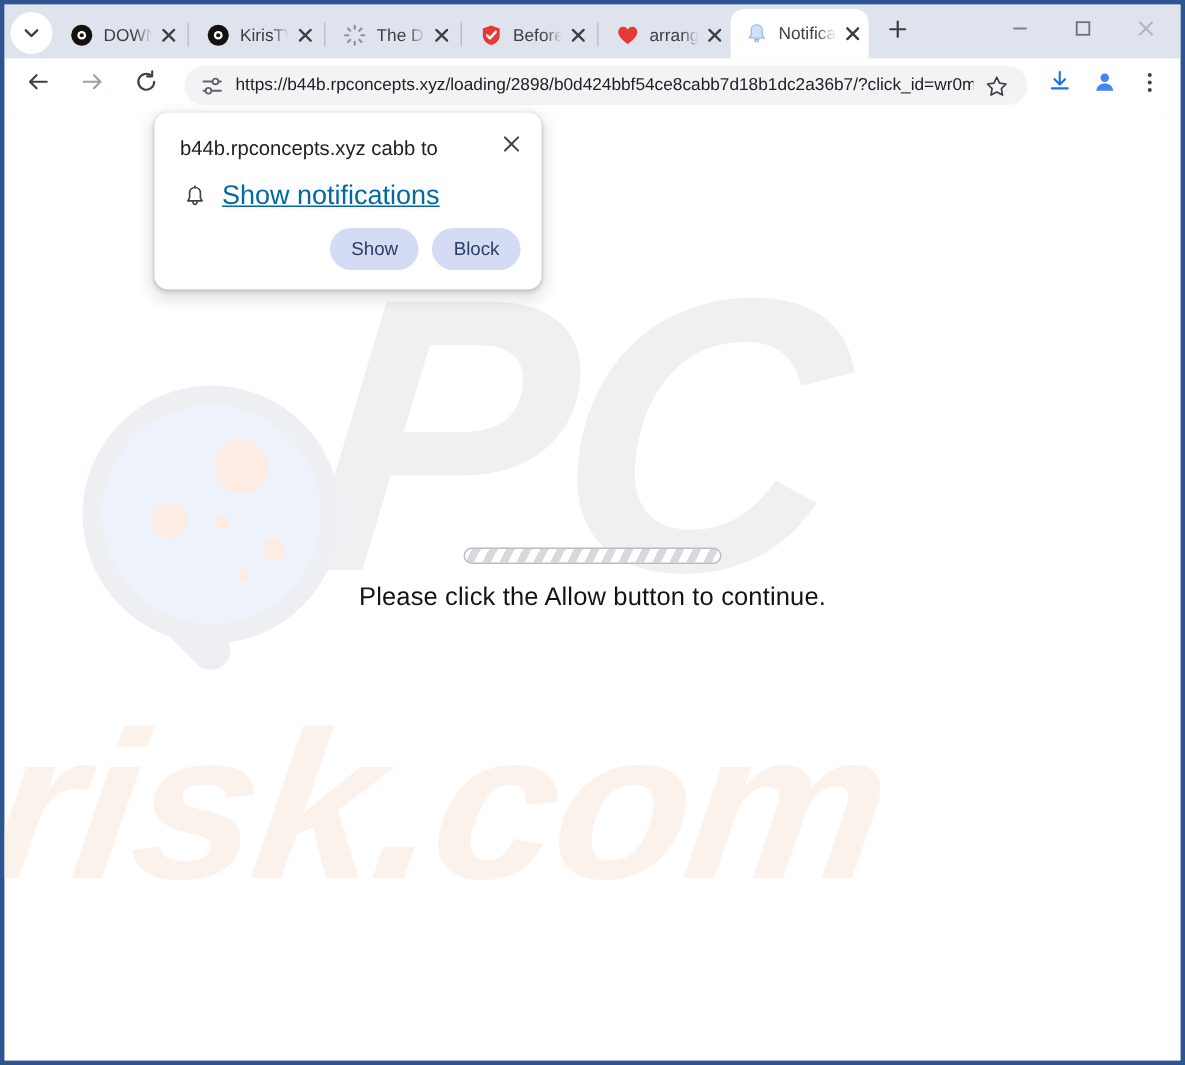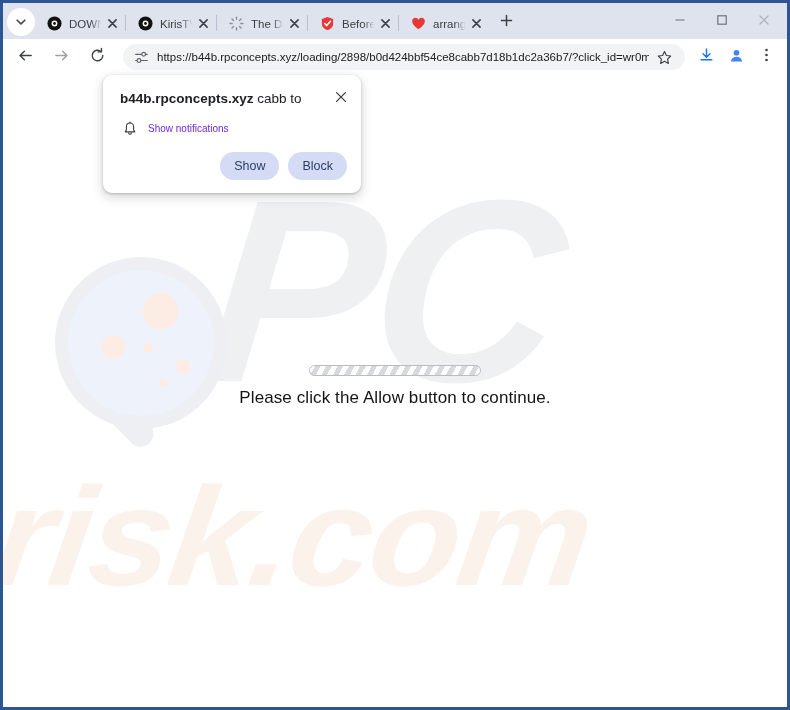--- a/index.html
+++ b/index.html
@@ -287,21 +287,21 @@
     z-index: 40;
   }
   .permbubble .hdr {
     position: absolute;
     left: 17px; top: 16px;
     right: 42px;
     font-size: 13.5px;
     color: #202124;
     white-space: nowrap;
   }
-  .permbubble .hdr .origin { font-weight: 700; }
+  .permbubble .hdr .origin { font-weight: 400; }
   .permbubble .closebtn {
     position: absolute;
     right: 9px; top: 12px;
     width: 22px; height: 22px;
     display:flex; align-items:center;justify-content:center;
     border-radius: 50%;
     cursor: pointer;
   }
   .permbubble .permrow {
     position: absolute;
@@ -309,22 +309,23 @@
     display: flex;
     align-items: center;
   }
   .permbubble .permrow .bell {
     width: 17px; height: 17px;
     margin-right: 10px;
     display:flex;align-items:center;justify-content:center;
     flex: none;
   }
   .permbubble .permrow .permlabel {
-    font-size: 10px;
-    color: #6d28d9;
+    font-size: 18px;
+    color: #0369a1;
+    text-decoration: underline;
   }
   .permbubble .actions {
     position: absolute;
     right: 14px; bottom: 13px;
     display: flex;
     gap: 9px;
   }
   .pillbtn {
     min-width: 58px;
     height: 28px;
@@ -435,20 +436,34 @@
           </svg>
       </span>
       <span class="title">arranged</span>
       <span class="closex">
         <svg width="9" height="9" viewBox="0 0 10 10">
             <path d="M1 1 L9 9 M9 1 L1 9" stroke="#3c4043" stroke-width="1.7" stroke-linecap="round"></path>
           </svg>
       </span>
     </div>
 
+    <div class="tab active">
+      <span class="favicon">
+        <svg width="15" height="15" viewBox="0 0 16 16">
+            <path d="M8 1.6 C5.6 1.6 4 3.3 4 5.6 V9 L2.7 11 H13.3 L12 9 V5.6 C12 3.3 10.4 1.6 8 1.6 Z" fill="#cfe0f7" stroke="#8fb4e3" stroke-width="0.8"></path>
+            <path d="M6.4 12 C6.6 13.1 7.2 13.7 8 13.7 C8.8 13.7 9.4 13.1 9.6 12 Z" fill="#cfe0f7" stroke="#8fb4e3" stroke-width="0.8"></path>
+          </svg>
+      </span>
+      <span class="title">Notificat</span>
+      <span class="closex">
+        <svg width="9" height="9" viewBox="0 0 10 10">
+            <path d="M1 1 L9 9 M9 1 L1 9" stroke="#3c4043" stroke-width="1.8" stroke-linecap="round"></path>
+          </svg>
+      </span>
+    </div>
 
     <div class="newtab">
       <span>
         <svg width="13" height="13" viewBox="0 0 14 14">
             <path d="M7 1.6 V12.4 M1.6 7 H12.4" stroke="#3c4043" stroke-width="1.6" stroke-linecap="round"></path>
           </svg>
       </span>
     </div>
 
     <div class="wincontrols">

